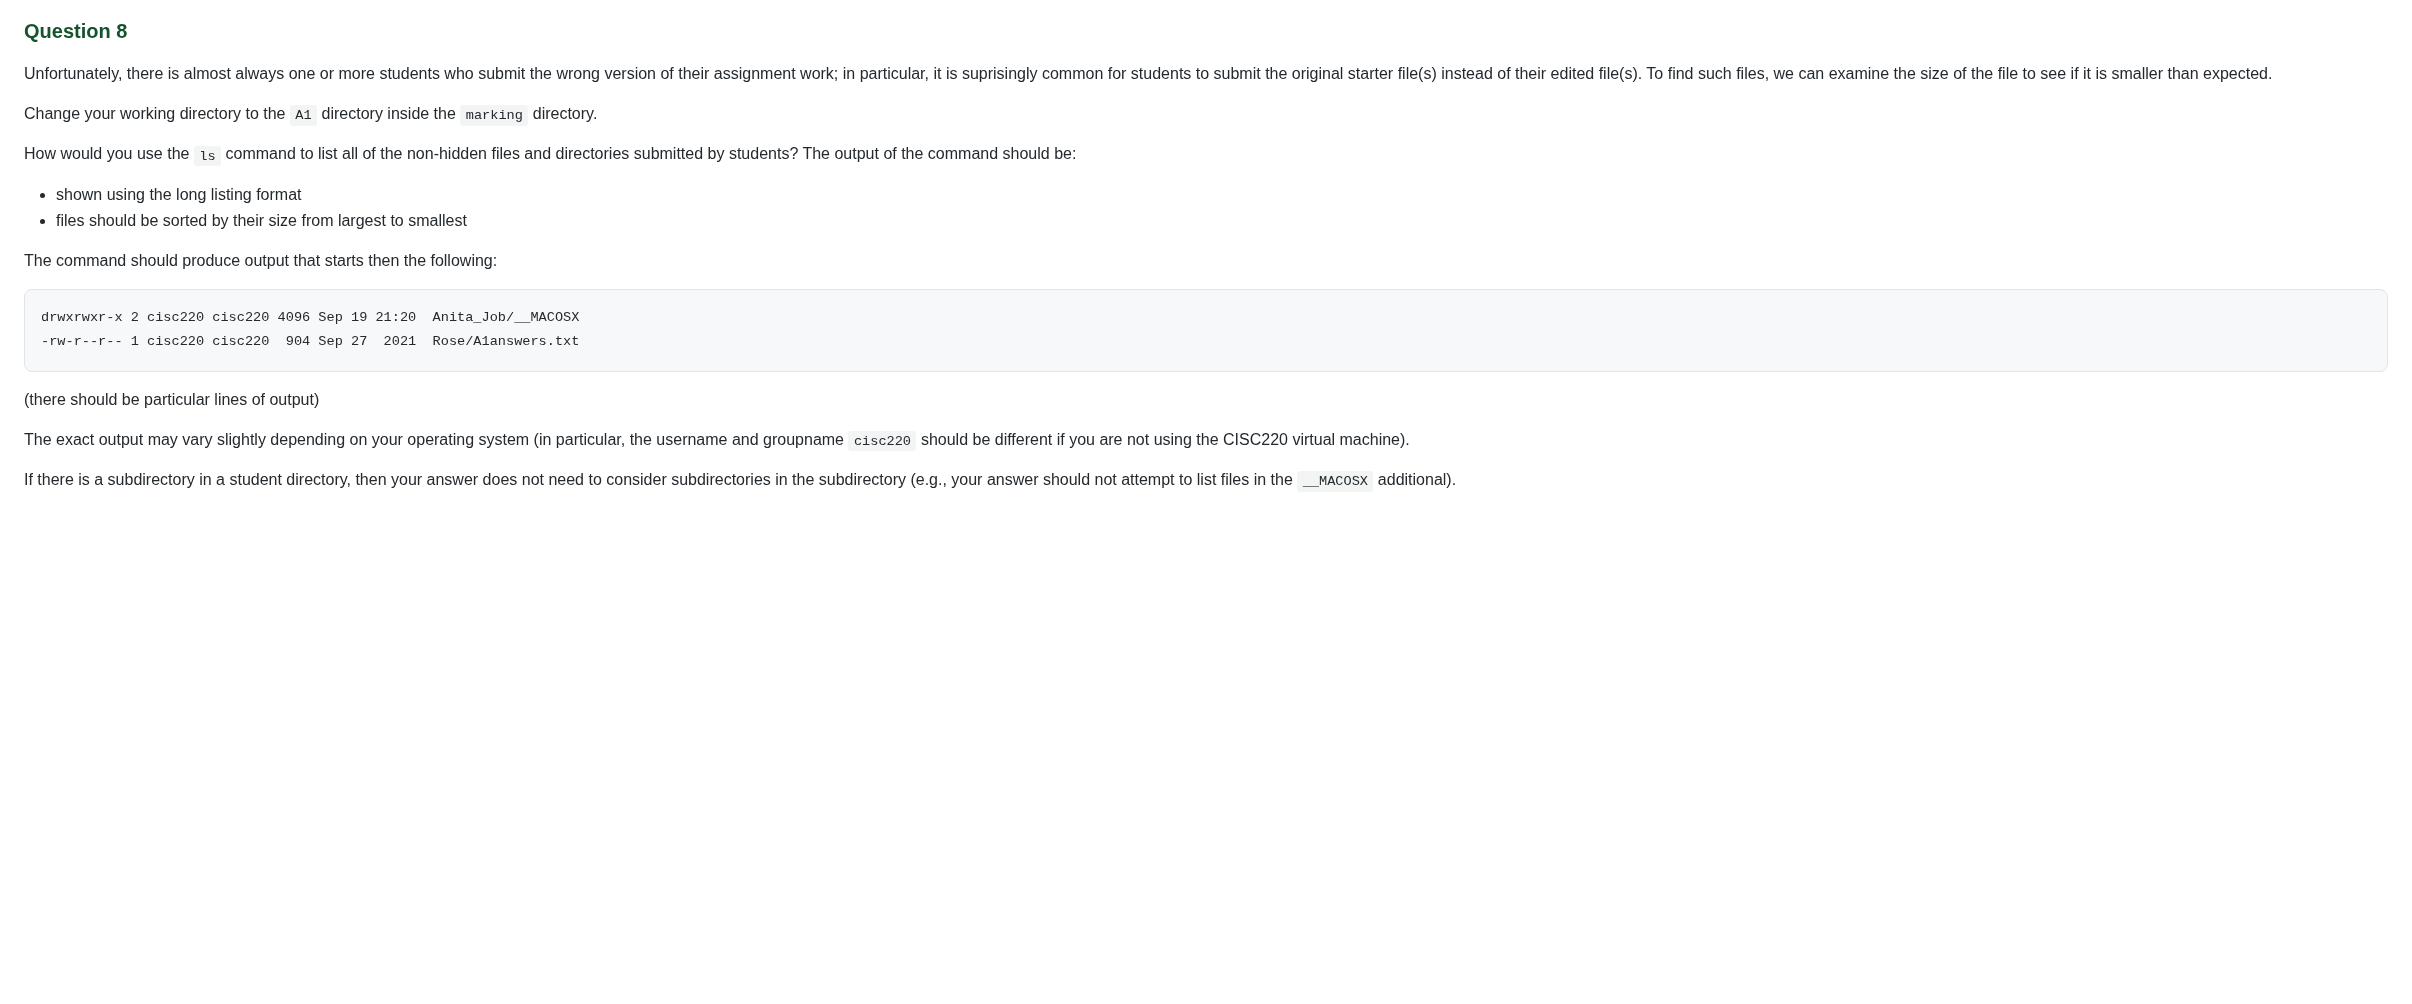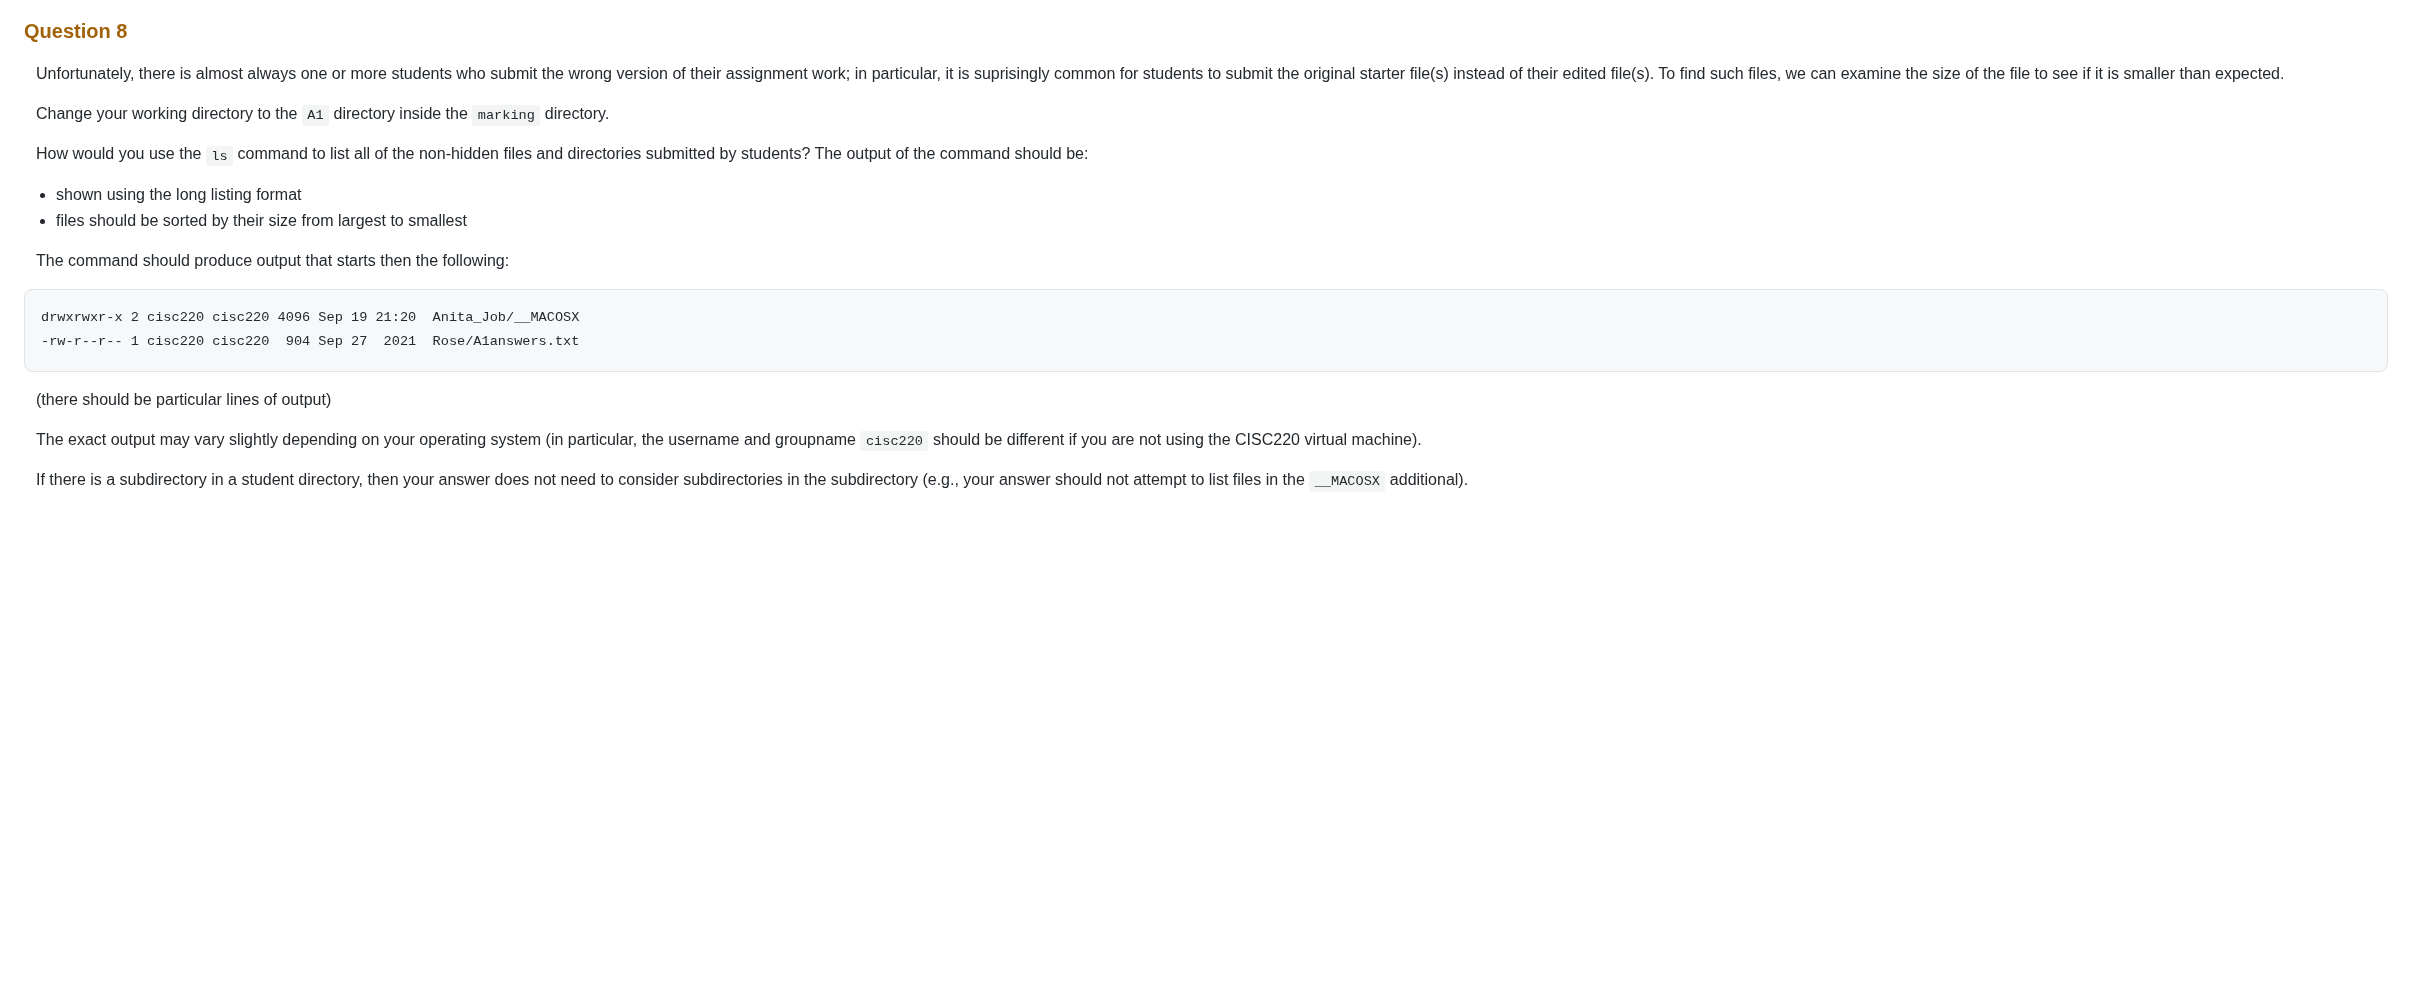--- a/index.html
+++ b/index.html
@@ -11,24 +11,24 @@
       background: #ffffff;
       margin: 0;
       padding: 16px 24px;
       font-size: 16px;
       line-height: 1.5;
     }
     h3 {
       font-weight: 600;
       font-size: 20px;
       margin: 0 0 16px 0;
-      color: #a16207;
+      color: #14532d;
     }
     p {
-      margin: 0 0 16px 12px;
+      margin: 0 0 16px 0;
     }
     ul {
       margin: 0 0 16px 0;
       padding-left: 32px;
     }
     li {
       margin: 2px 0;
     }
     code.inline {
       font-family: SFMono-Regular, Consolas, "Liberation Mono", Menlo, monospace;

